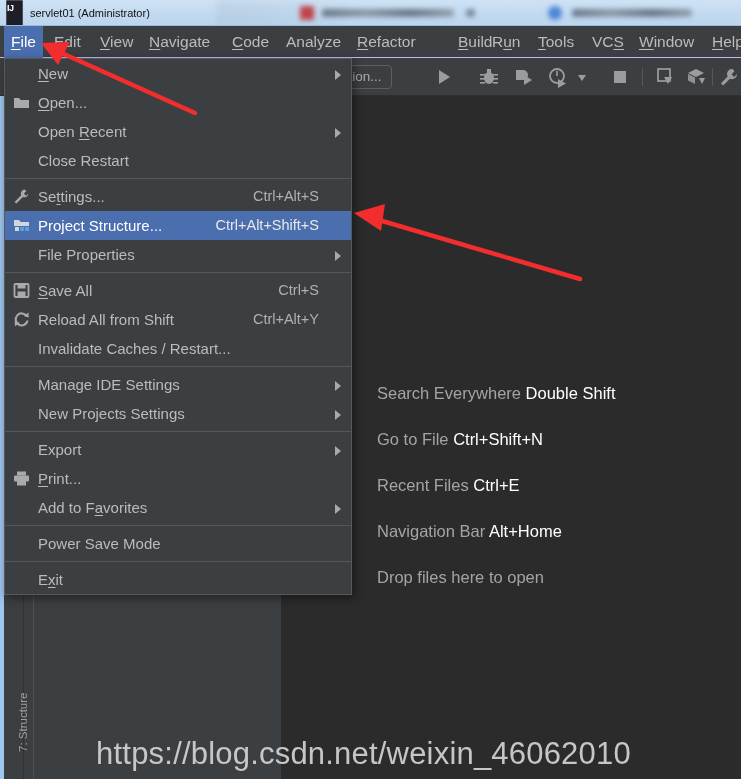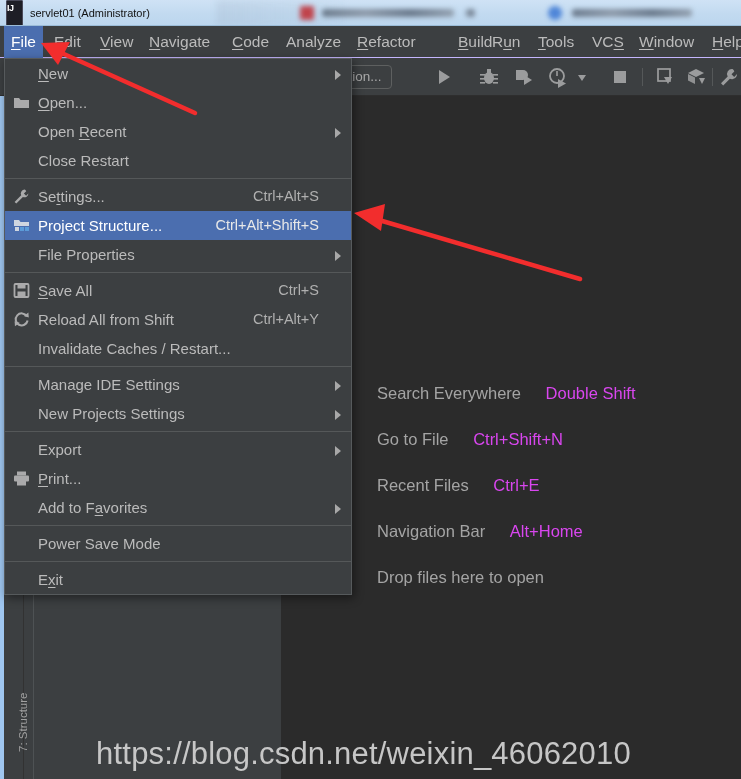--- a/index.html
+++ b/index.html
@@ -87,21 +87,21 @@
     background:#3c3f41; border-right:1px solid #2e2e2e;
   }
   #project-inner{
     position:absolute; left:33px; top:575px; width:248px; height:204px;
     background:#3c3f41; border-left:1px solid #4e5254;
   }
 
   
   #tips{ position:absolute; left:377px; top:383px; width:360px; }
   .tip{ margin-bottom:26px; font-size:16.5px; color:#a4a4a4; white-space:nowrap; line-height:20px; }
-  .tip .key{ color:#d946ef;margin-left:20px; }
+  .tip .key{ color:#ffffff; }
 
   
   #file-menu{
     position:absolute; left:4px; top:58px; width:348px;
     background:#3c3f41; border:1px solid #565a5c;
     box-shadow:2px 3px 9px rgba(0,0,0,.45);
   }
   .mi{
     position:relative; height:29px; line-height:29px;
     color:#bbbbbb; font-size:15px; white-space:nowrap; cursor:default;

